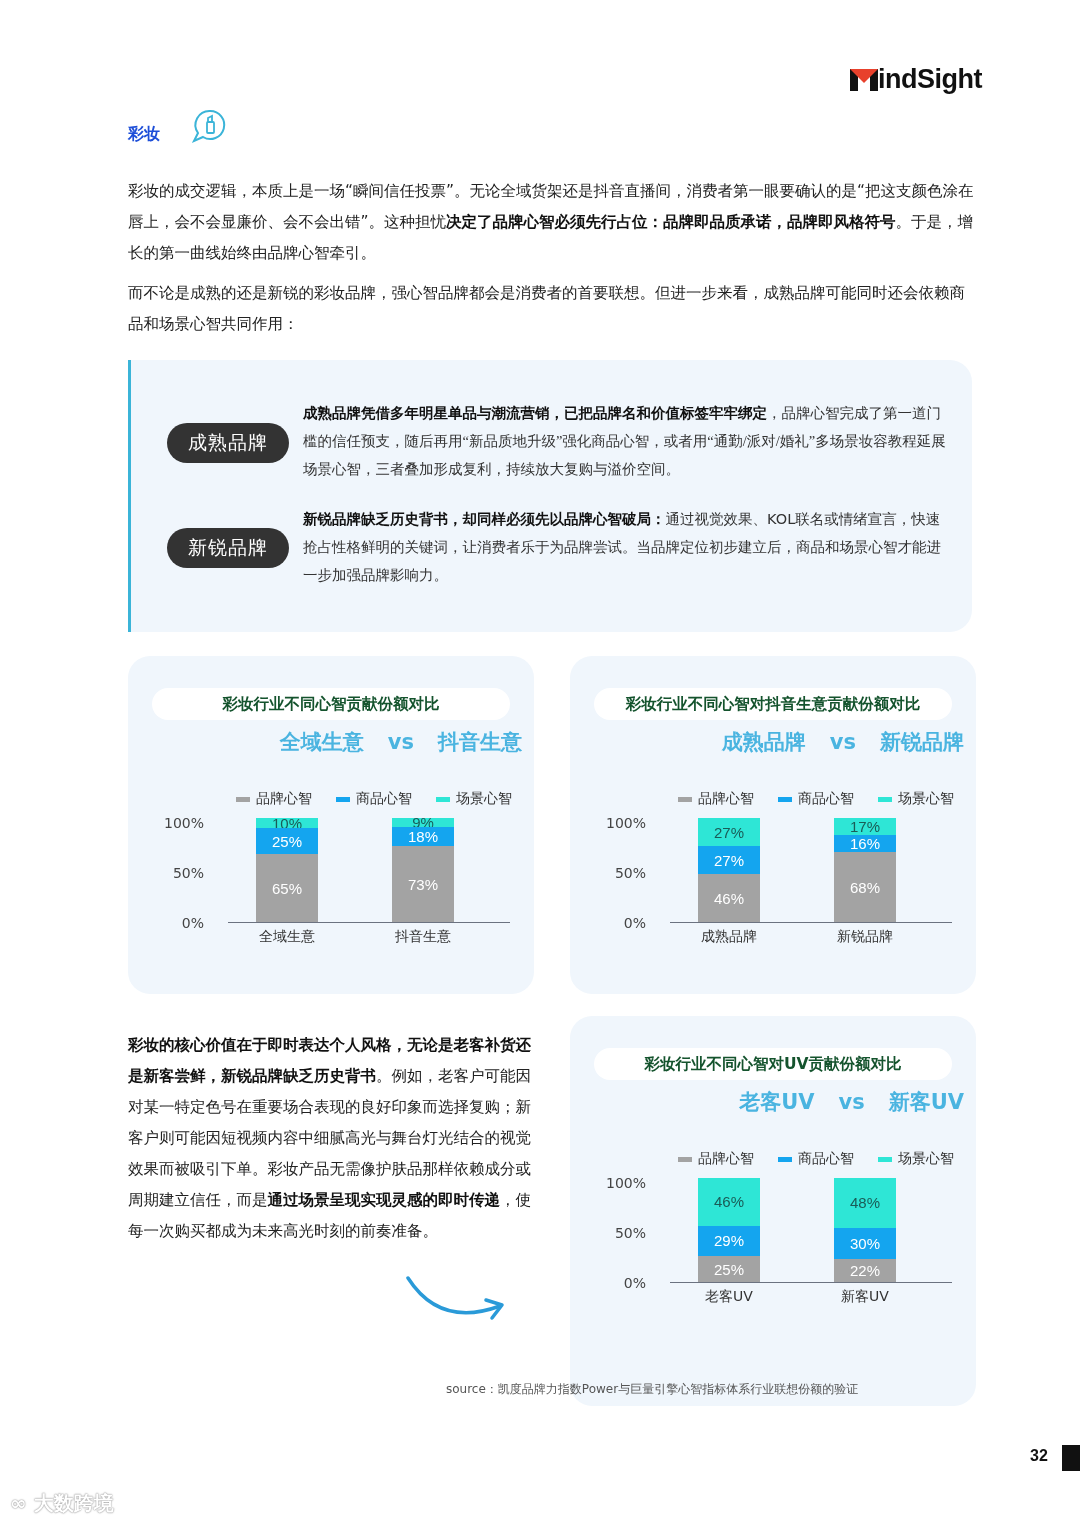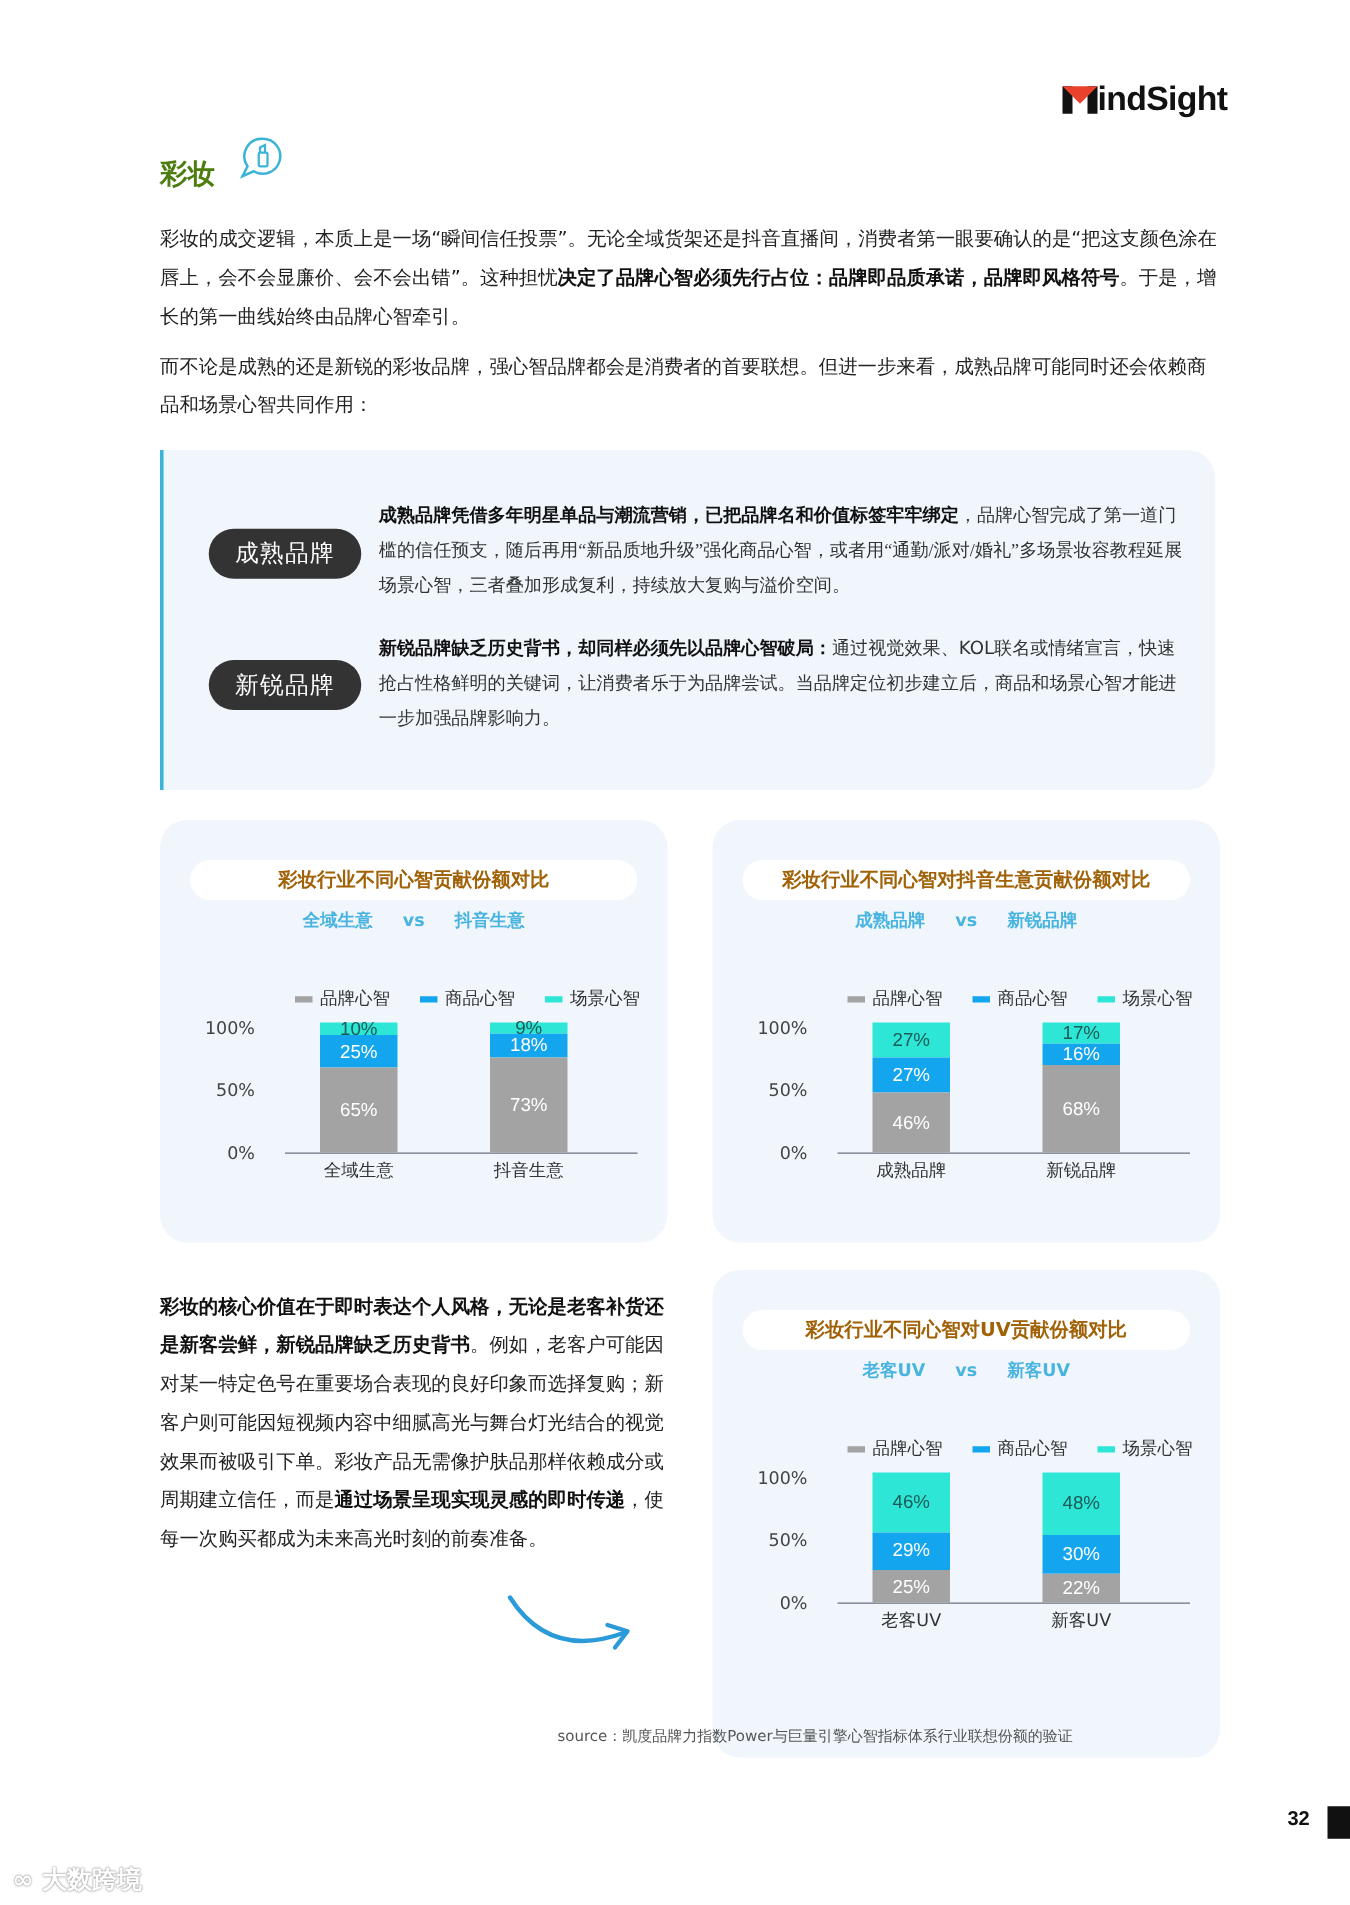--- a/index.html
+++ b/index.html
@@ -5,43 +5,43 @@
     * { box-sizing: border-box; margin: 0; padding: 0; }
     body { width: 1080px; height: 1524px; background: #ffffff; font-family: "DejaVu Sans", "Liberation Sans", sans-serif; color: #222; position: relative; overflow: hidden; }
     .abs { position: absolute; }
 
     .logo { left: 850px; top: 64px; font-family: "Liberation Sans", sans-serif; font-weight: 900; font-size: 27px; letter-spacing: -0.5px; color: #111; display: flex; align-items: center; }
     .logo .m { display: inline-block; position: relative; width: 28px; height: 22px; margin-right: 0px; }
     .logo .m .l { position: absolute; left: 0; top: 0; width: 8px; height: 22px; background: #111; }
     .logo .m .r { position: absolute; right: 0; top: 0; width: 8px; height: 22px; background: #111; }
     .logo .m .v { position: absolute; left: 0; top: 0; width: 0; height: 0; border-left: 14px solid transparent; border-right: 14px solid transparent; border-top: 14px solid #e8412c; }
 
-    .section-title { left: 128px; top: 124px; font-size: 22px; font-weight: bold; color: #4d7c0f; }
+    .section-title { left: 128px; top: 124px; font-size: 16px; font-weight: bold; color: #1d4ed8; }
     .title-icon { left: 190px; top: 108px; width: 40px; height: 36px; }
 
     .para { left: 128px; width: 850px; font-size: 15.5px; line-height: 31px; color: #222; }
     .para b { font-weight: bold; color: #111; }
     .p1 { top: 176px; }
     .p2 { top: 278px; }
 
     .brand-box { left: 128px; top: 360px; width: 844px; height: 272px; background: #f0f6fc; border-radius: 0 22px 22px 0; border-left: 3px solid #3bb4d8; }
     .pill { position: absolute; left: 36px; width: 122px; height: 40px; border-radius: 20px; background: #333333; color: #fff; font-size: 19px; display: flex; align-items: center; justify-content: center; letter-spacing: 1px; }
     .pill1 { top: 63px; }
     .pill2 { top: 168px; }
     .brand-text { position: absolute; left: 172px; width: 650px; font-size: 14.5px; line-height: 28px; color: #333; }
     .bt1 { top: 39px; font-family: Liberation Serif, serif; }
     .bt2 { top: 145px; }
     .brand-text b { color: #111; font-weight: bold; }
 
     .chart-card { background: #f0f6fc; border-radius: 22px; }
     .card1 { left: 128px; top: 656px; width: 406px; height: 338px; }
     .card2 { left: 570px; top: 656px; width: 406px; height: 338px; padding-left: 12px; }
     .card3 { left: 570px; top: 1016px; width: 406px; height: 390px; }
-    .chart-title { position: absolute; left: 24px; right: 24px; top: 32px; height: 32px; background: #fff; border-radius: 16px; font-size: 15.5px; font-weight: bold; color: #a16207; display: flex; align-items: center; justify-content: center; }
-    .chart-sub { position: absolute; left: 0; right: 0; top: 72px; text-align: center; font-size: 14px; font-weight: bold; color: #4ab4e0; word-spacing: 0; }
+    .chart-title { position: absolute; left: 24px; right: 24px; top: 32px; height: 32px; background: #fff; border-radius: 16px; font-size: 15.5px; font-weight: bold; color: #14532d; display: flex; align-items: center; justify-content: center; }
+    .chart-sub { position: absolute; left: 0; right: 0; top: 72px; text-align: right; font-size: 21px; font-weight: bold; color: #4ab4e0; word-spacing: 0; }
     .chart-sub span { margin: 0 12px; }
     .legend { position: absolute; top: 122px; right: 22px; display: flex; gap: 24px; font-size: 14px; color: #333; }
     .legend .li { display: flex; align-items: center; gap: 6px; margin-top: 12px; }
     .legend .sw { width: 14px; height: 5px; display: inline-block; }
     .plot { position: absolute; left: 0; top: 156px; width: 406px; height: 140px; }
     .ytick { position: absolute; left: 32px; width: 44px; text-align: right; font-size: 14px; color: #444; }
     .baseline { position: absolute; left: 100px; width: 282px; height: 1px; background: #6b7280; top: 110px; }
     .bar { position: absolute; width: 62px; display: flex; flex-direction: column-reverse; }
     .seg { width: 100%; display: flex; align-items: center; justify-content: center; font-size: 15px; font-family: "Liberation Sans", sans-serif; }
     .seg.brand { background: #a3a3a3; color: #fff; }

